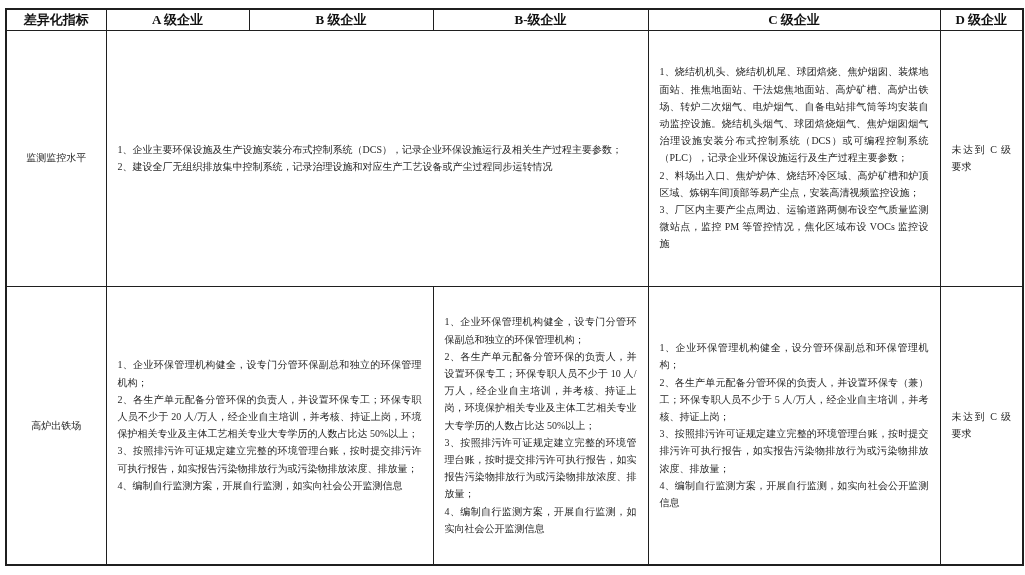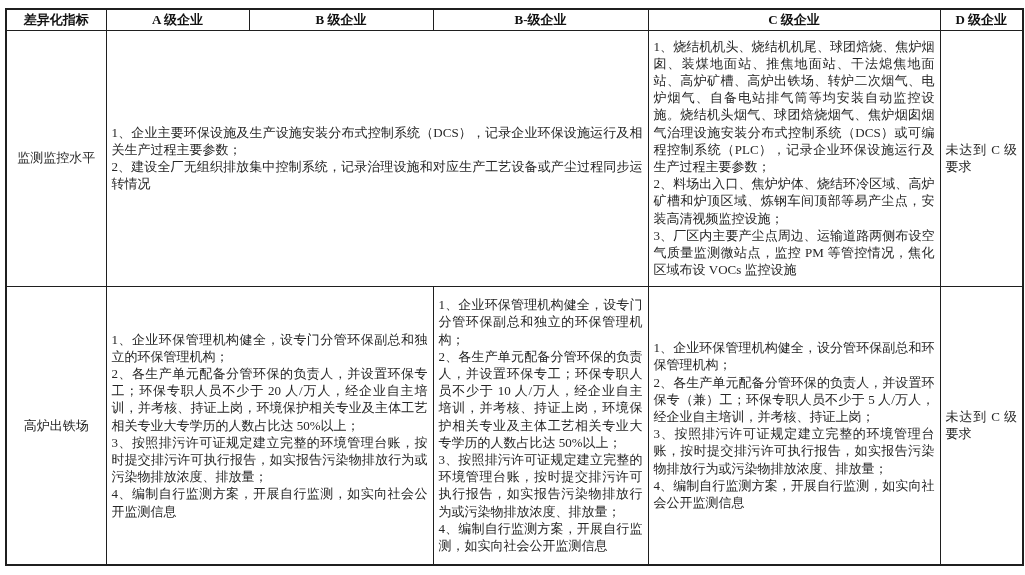--- a/index.html
+++ b/index.html
@@ -24,22 +24,22 @@
   table.diff-table {
     border-collapse: collapse;
     table-layout: fixed;
     width: 1017px;
     border: 2px solid var(--border);
     color: var(--text);
   }
   .diff-table th,
   .diff-table td {
     border: 1px solid var(--border);
-    padding: 1px 5px;
-    font-size: 13px;
+    padding: 1px 11px;
+    font-size: 10px;
     line-height: 17.2px;
     vertical-align: middle;
     overflow: hidden;
   }
   .diff-table th {
     font-weight: bold;
     color: var(--header-text);
     text-align: center;
     height: 21px;
     padding: 1px 2px;

